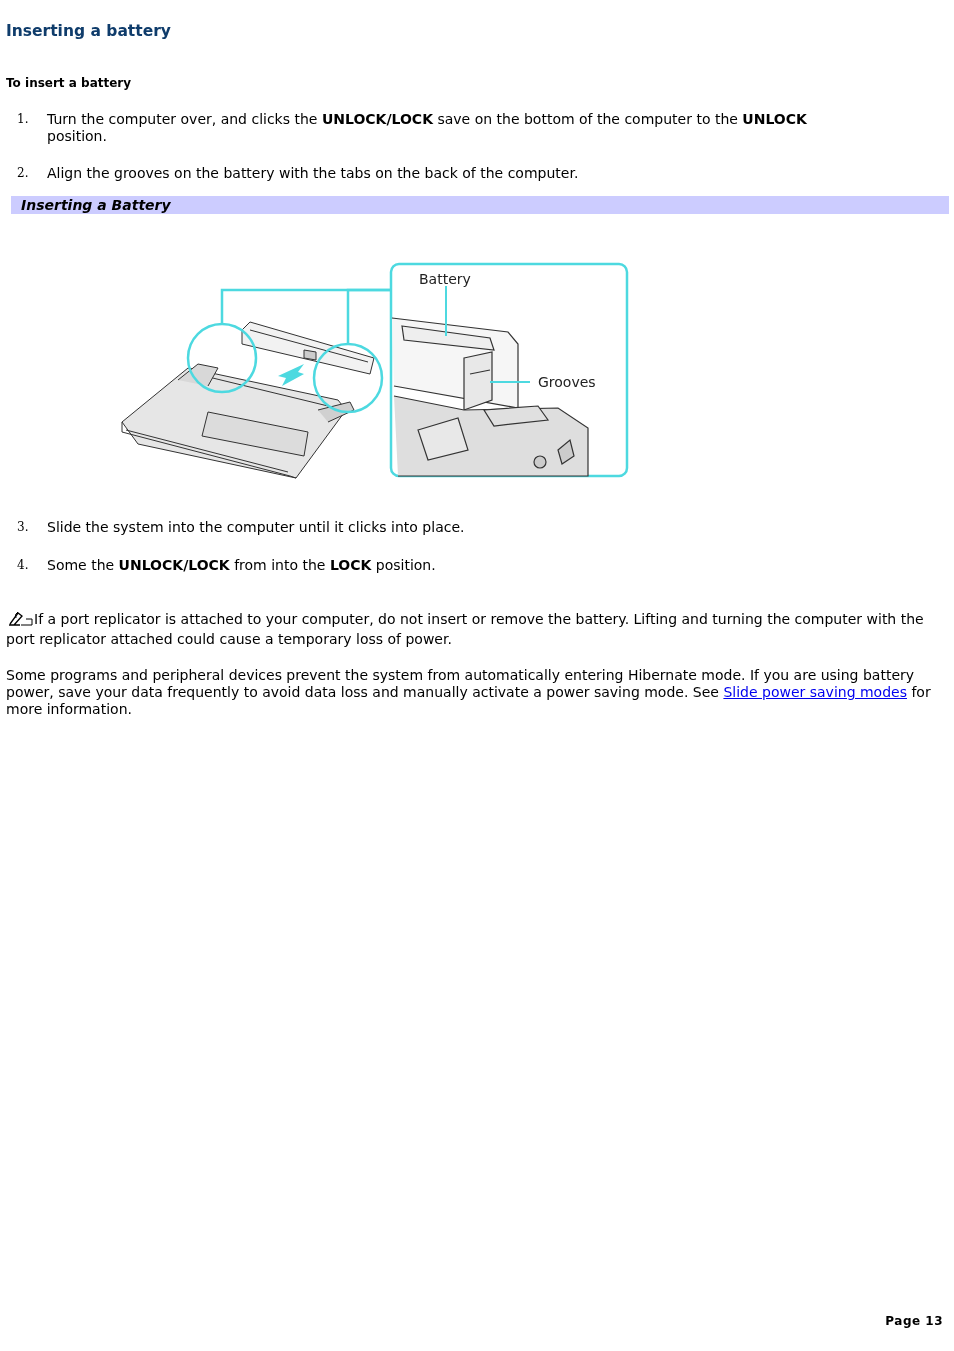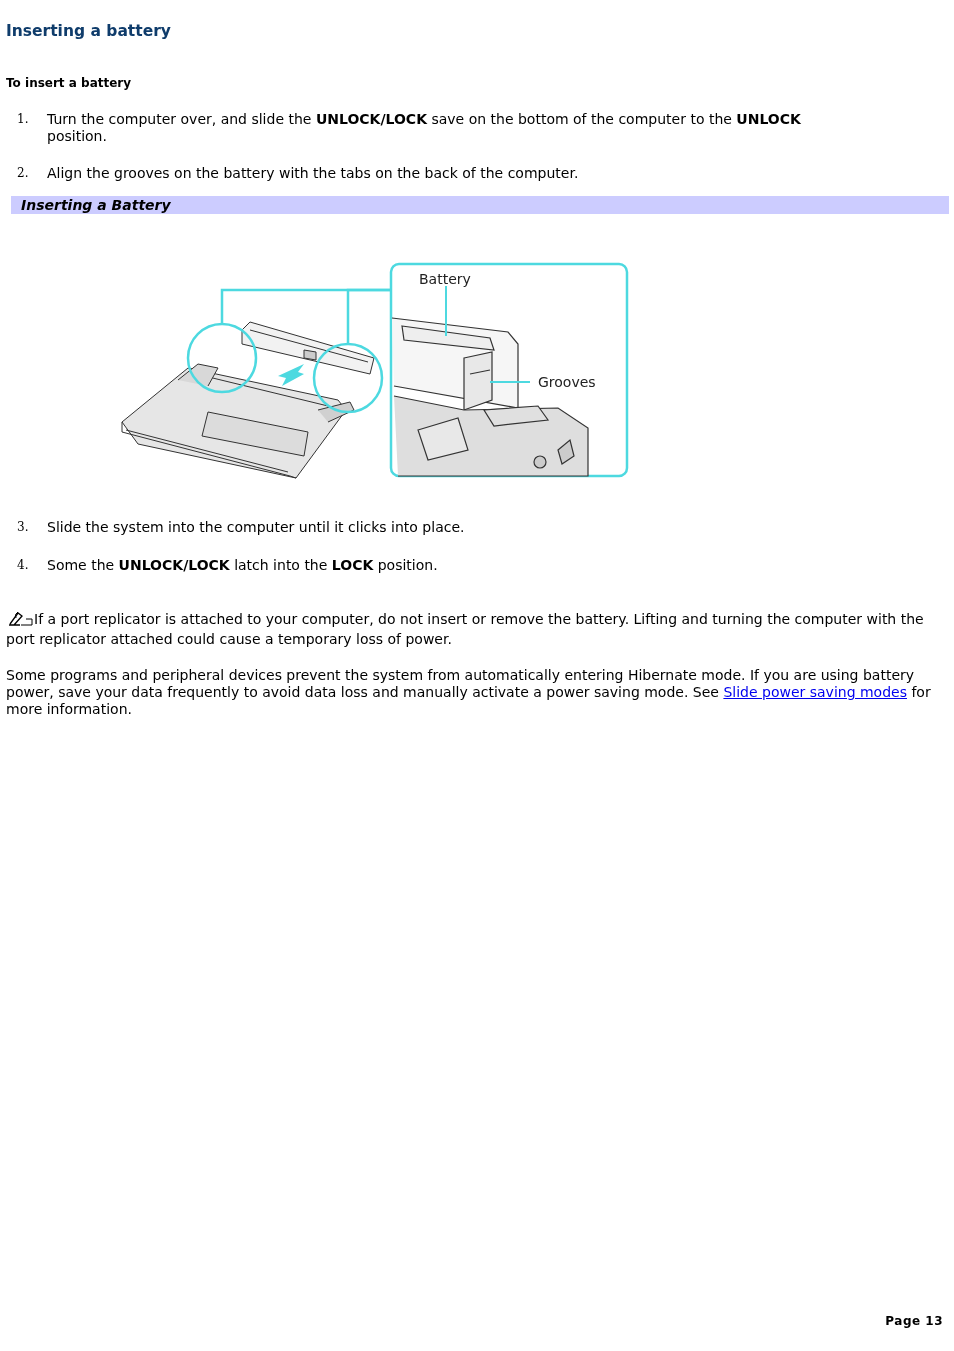--- a/index.html
+++ b/index.html
@@ -27,21 +27,21 @@
 </style>
 </head>
 <body>
 
 <div class="abs title">Inserting a battery</div>
 <div class="abs subhead">To insert a battery</div>
 
 <div class="abs step" style="top:111px;">
   <span class="num">1.</span>
   <span class="txt">
-    <span>Turn the computer over, and slide the </span><b>UNLOCK/LOCK</b><span> save on the bottom of the computer to the </span><b>UNLOCK</b><br><span id="s1end">position.</span>
+    <span>Turn the computer over, and clicks the </span><b>UNLOCK/LOCK</b><span> save on the bottom of the computer to the </span><b>UNLOCK</b><br><span id="s1end">position.</span>
   </span>
 </div>
 
 <div class="abs step" style="top:165px;">
   <span class="num">2.</span>
   <span class="txt">Align the grooves on the battery with the tabs on the back of the computer.</span>
 </div>
 
 <div class="abs caption">
   <span>Inserting a Battery</span>
@@ -96,21 +96,21 @@
 </div>
 
 <div class="abs step" style="top:519px;">
   <span class="num">3.</span>
   <span class="txt">Slide the system into the computer until it clicks into place.</span>
 </div>
 
 <div class="abs step" style="top:557px;">
   <span class="num">4.</span>
   <span class="txt">
-    <span>Some the </span><b>UNLOCK/LOCK</b><span> latch into the </span><b>LOCK</b><span> position.</span>
+    <span>Some the </span><b>UNLOCK/LOCK</b><span> from into the </span><b>LOCK</b><span> position.</span>
   </span>
 </div>
 
 <div class="abs note">
   <span class="pen">
     <svg width="28" height="17" viewBox="0 0 28 17" xmlns="http://www.w3.org/2000/svg">
       <path d="M3,15 L14,15 M4,14 L12,3 L16,6 L8,15" fill="none" stroke="#000" stroke-width="1.3"></path>
       <path d="M10,8 Q8,4 12,2" fill="none" stroke="#000" stroke-width="1"></path>
       <path d="M15,15 L26,15 L26,9 L20,9" fill="none" stroke="#000" stroke-width="1"></path>
     </svg>

